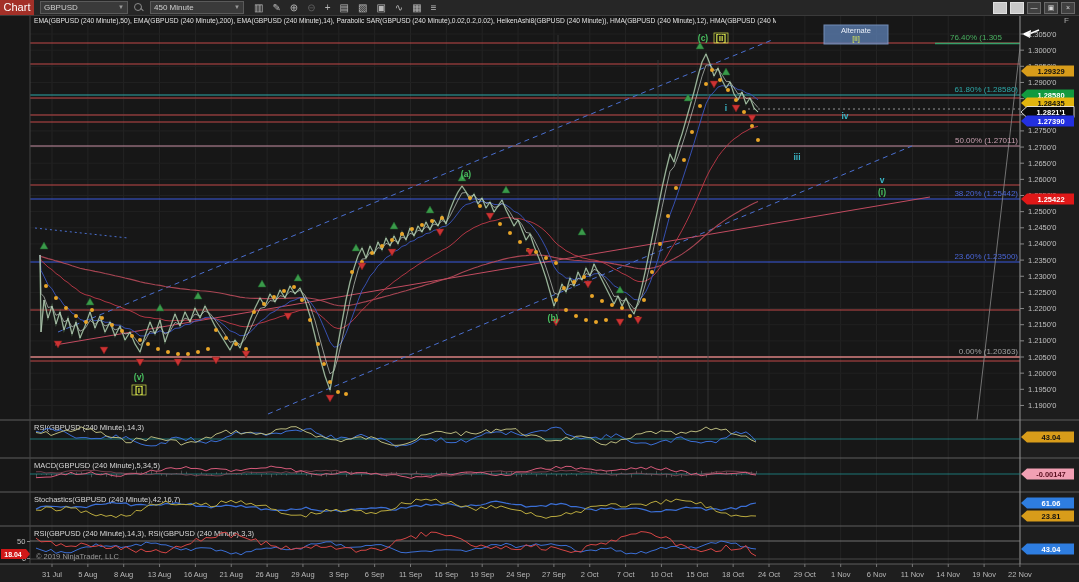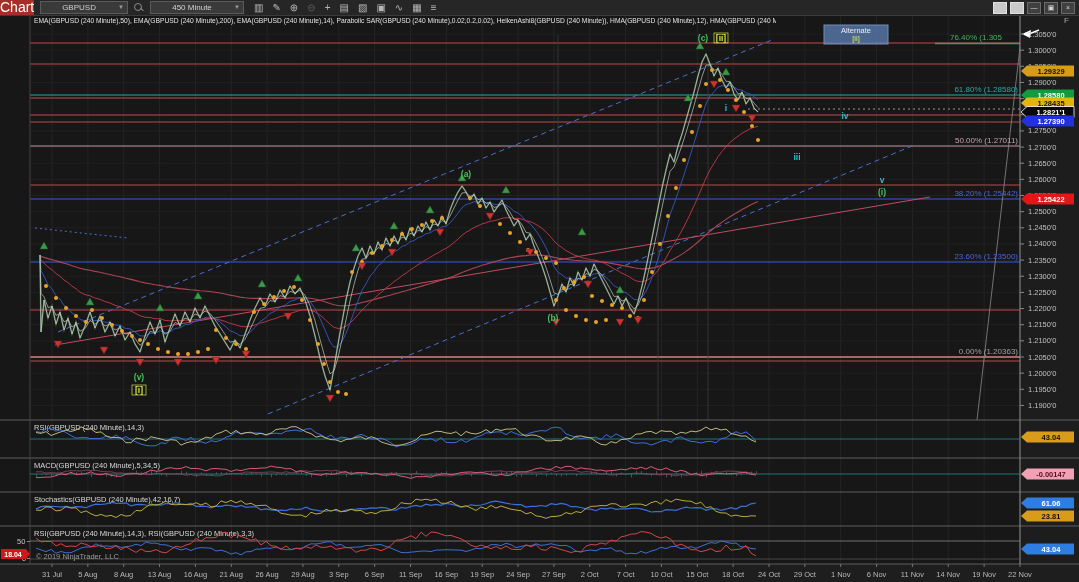--- a/index.html
+++ b/index.html
@@ -1,24 +1,24 @@
 <!DOCTYPE html>
 <html><head>
 <meta charset="utf-8">
 <style>
   html,body{margin:0;padding:0;background:#101010;}
   #app{position:relative;width:1079px;height:582px;background:#161616;overflow:hidden;
        font-family:"Liberation Sans",sans-serif;}
   
   #titlebar{position:absolute;left:0;top:0;width:1079px;height:15px;background:#262626;
             border-bottom:1px solid #3a3a3a;display:flex;align-items:center;z-index:5;}
-  .chart-tab{width:34px;height:15px;background:#a33028;color:#fff;font-size:14px;
+  .chart-tab{width:34px;height:15px;background:#a33028;color:#fff;font-size:11px;
              line-height:15px;text-align:center;flex:none;}
   .combo{height:11px;margin-left:6px;background:#3a3a3a;border:1px solid #5a5a5a;color:#cfcfcf;
-         font-size:8px;line-height:11px;padding:0 3px;display:flex;align-items:center;flex:none;text-align:center;}
+         font-size:8px;line-height:11px;padding:0 3px;display:flex;align-items:center;flex:none;}
   .combo .val{flex:1;overflow:hidden;white-space:nowrap;}
   .combo .chev{color:#9a9a9a;font-size:6px;margin-left:4px;}
   .mag{width:11px;height:11px;margin-left:5px;position:relative;flex:none;}
   .mag i{position:absolute;left:1px;top:1px;width:6px;height:6px;border:1px solid #8a8a8a;border-radius:50%;}
   .mag b{position:absolute;left:7px;top:7px;width:4px;height:1px;background:#8a8a8a;transform:rotate(45deg);}
   #toolicons{display:flex;align-items:center;margin-left:10px;gap:9px;}
   .ticon{color:#b8b8b8;font-size:10px;line-height:15px;cursor:default;}
   .ticon.dis{color:#5e5e5e;}
   #winbtns{position:absolute;right:4px;top:2px;display:flex;gap:3px;}
   .wbtn{width:12px;height:10px;background:#404040;border:1px solid #6a6a6a;color:#d8d8d8;

